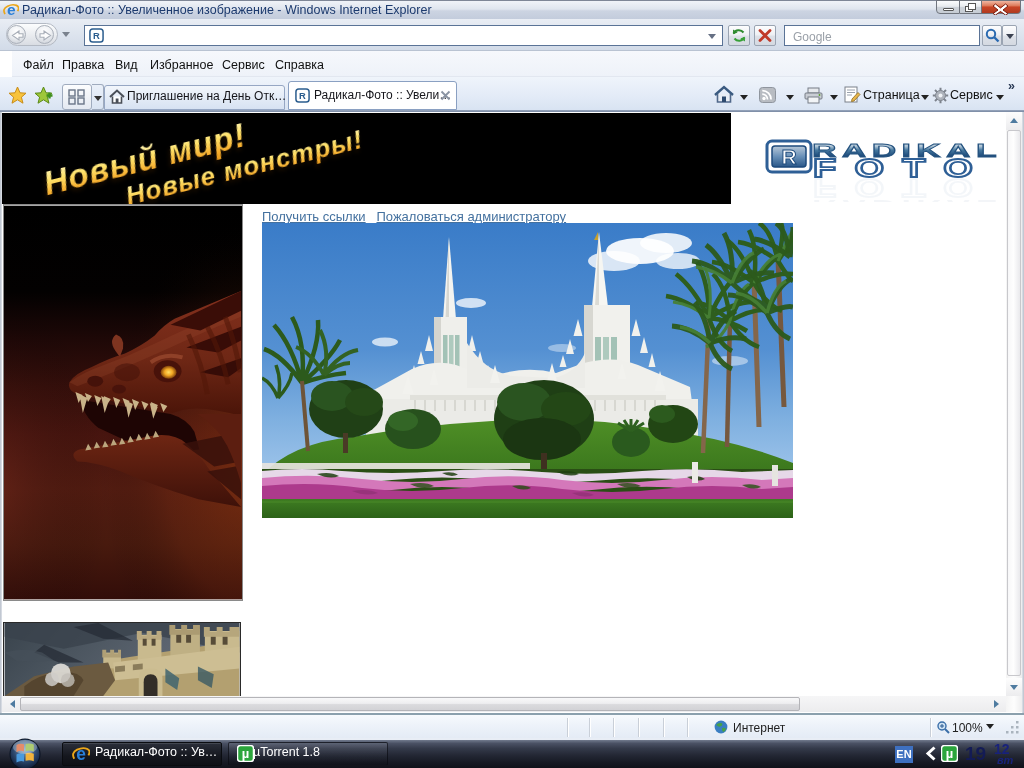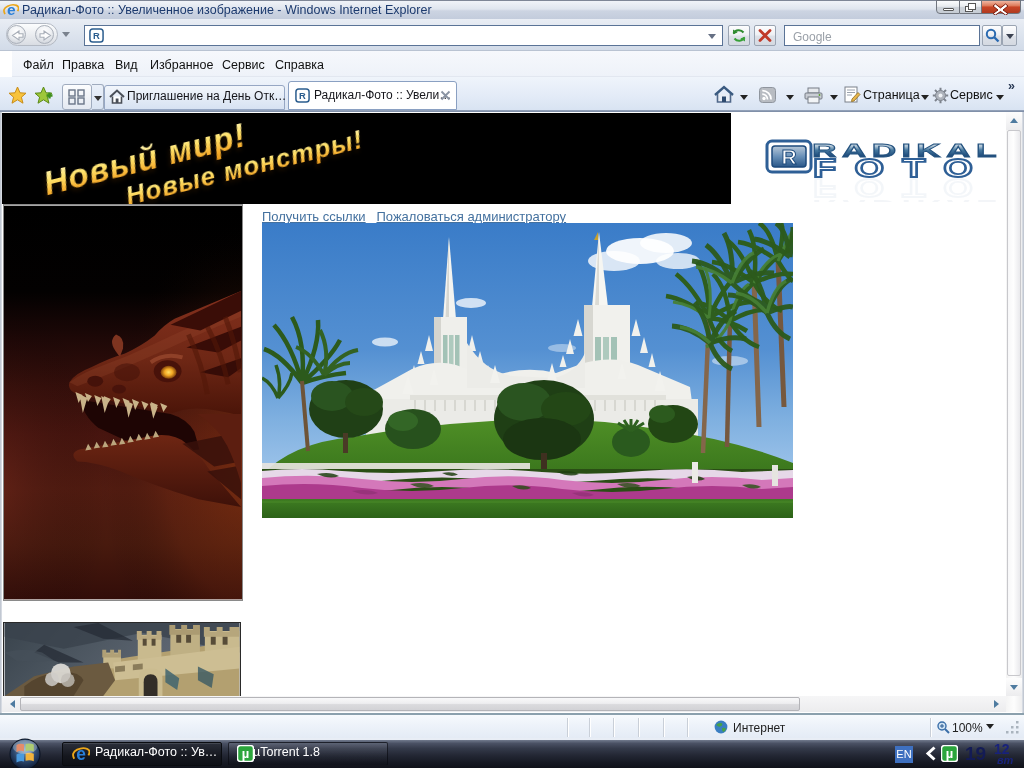--- a/index.html
+++ b/index.html
@@ -69,21 +69,21 @@
 .ssep{position:absolute;top:3px;width:1px;height:19px;background:#c9cfd8;box-shadow:1px 0 0 #fff}
 #statusbar .txt{position:absolute;top:6px;font-size:12px;color:#222}
 #grip{position:absolute;right:2px;top:4px;width:18px;height:18px}
 
 #deskgap{left:0;top:738px;width:1024px;height:2px;background:#e8edf5}
 #taskbar{left:0;top:740px;width:1024px;height:28px;background:linear-gradient(#717a8d 0%,#4a5164 12%,#343a4a 30%,#232734 55%,#171a24 80%,#10121a 100%)}
 .taskbtn{position:absolute;top:2px;height:24px;border-radius:2px}
 #tb1{left:62px;width:160px;background:linear-gradient(#2b2f3a,#15171e 60%,#0e1016);border:1px solid #0a0c10;box-shadow:inset 0 1px 0 rgba(255,255,255,.12)}
 #tb2{left:228px;width:160px;background:linear-gradient(rgba(255,255,255,.10),rgba(255,255,255,.02) 55%,rgba(0,0,0,.12));border:1px solid rgba(10,12,18,.7)}
 .tbtxt{position:absolute;top:5px;font-size:12.5px;color:#fff;white-space:nowrap}
-#tray-en{position:absolute;left:895px;top:6px;width:18px;height:17px;background:#3e70c0;color:#fff;font-size:11px;font-weight:normal;text-align:center;line-height:17px}
+#tray-en{position:absolute;left:895px;top:6px;width:18px;height:17px;background:#3e70c0;color:#fff;font-size:11px;font-weight:bold;text-align:center;line-height:17px}
 #clock19{position:absolute;left:965px;top:3px;font-size:19px;font-weight:bold;color:#131b55}
 #clock12{position:absolute;left:994px;top:1px;font-size:14px;font-weight:bold;color:#18227a}
 #clockvt{position:absolute;left:997px;top:14px;font-size:11px;font-weight:bold;font-style:italic;color:#18227a}
 </style></head>
 <body>
 <div class="ab" id="titlebar">
   <div class="ab" id="title-text">Радикал-Фото :: Увеличенное изображение - Windows Internet Explorer</div>
 </div>
 <svg class="ab" id="ie-icon" style="left:3px;top:2px" width="16" height="16" viewBox="0 0 16 16">
     <g>

